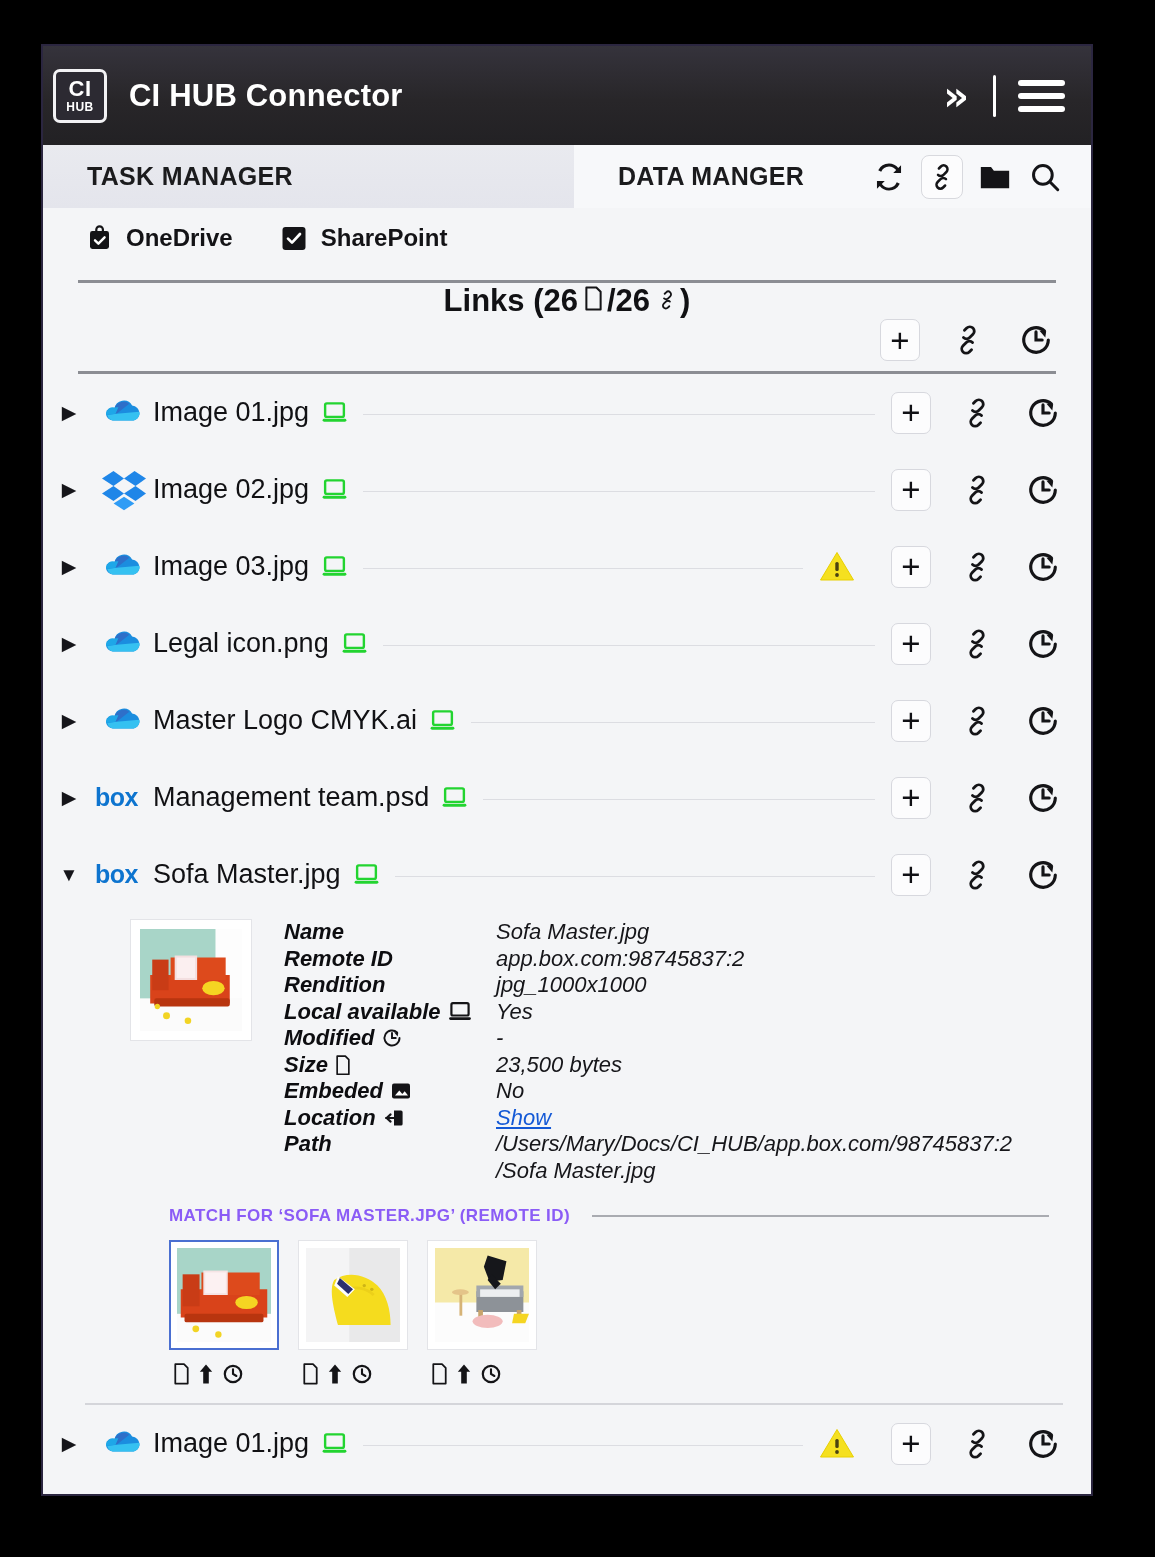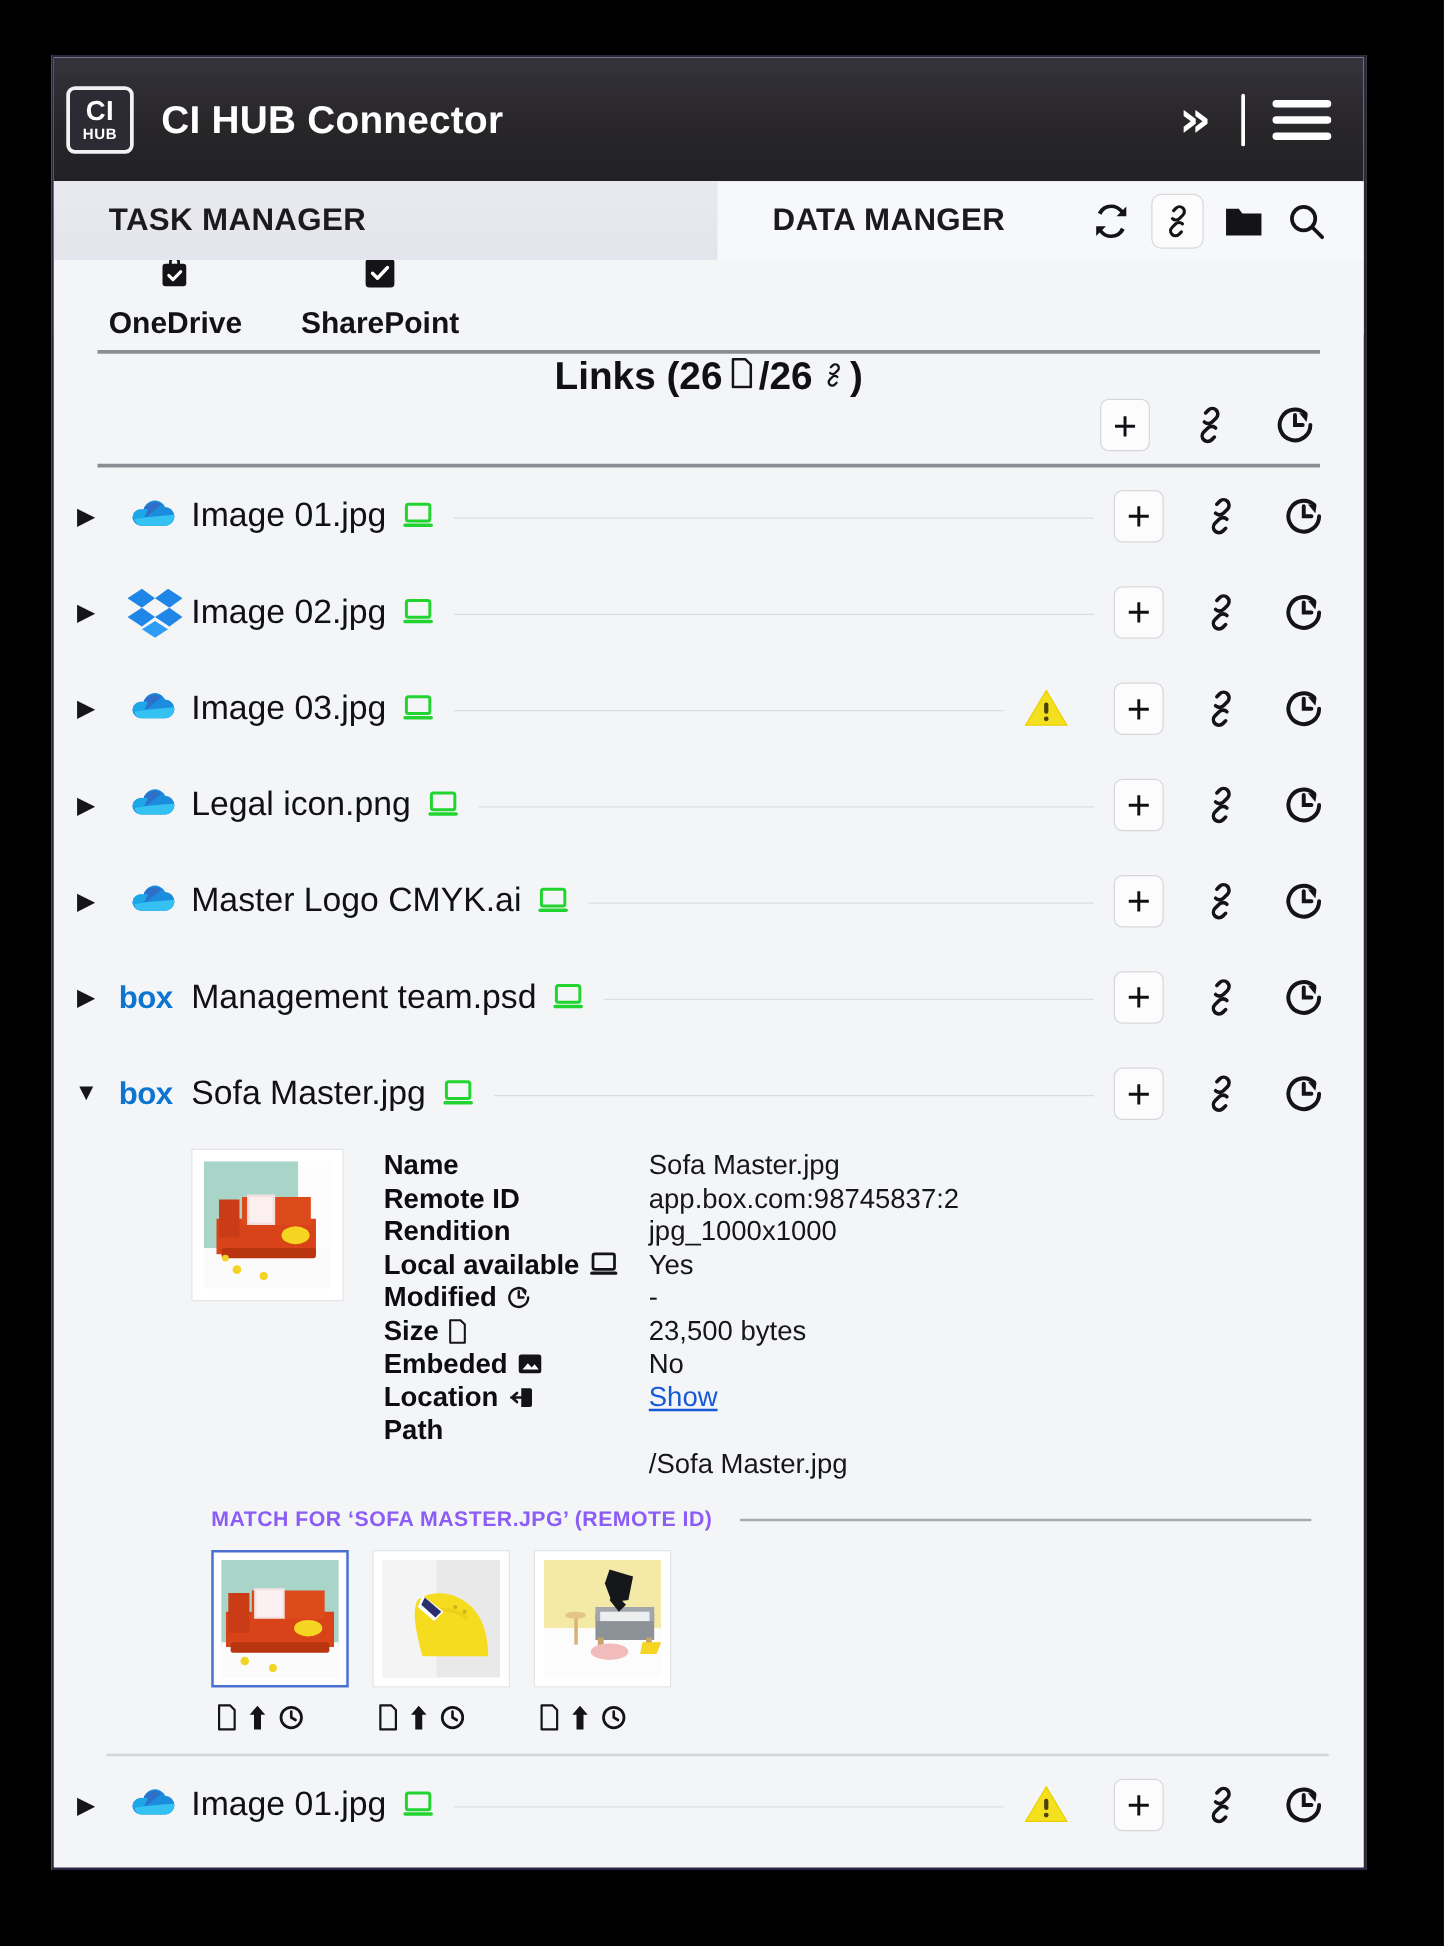--- a/index.html
+++ b/index.html
@@ -65,21 +65,21 @@
   #link-toolbar-btn {
     width:42px; height:44px; border:1px solid #d8d9de; border-radius:8px;
     background:#fcfcfd; display:flex; align-items:center; justify-content:center;
   }
 
   
   #sources {
     height:60px; display:flex; align-items:center;
     padding-left:44px; gap:0px; background:#f4f5f7;
   }
-  .source { display:flex; align-items:center; gap:13px;flex-direction:column; }
+  .source { display:flex; align-items:center; gap:13px; }
   .source + .source { margin-left:47px; }
   .src-label { font-size:24px; font-weight:bold; color:#131316; }
 
   #div-top { height:3px; background:#8b8d93; margin:12px 35px 0 35px; }
 
   
   #links-header {
     height:88px; display:flex; align-items:center; padding:0 35px;flex-direction:column;
   }
   #links-title { font-size:31px; font-weight:bold; color:#111114; display:flex; align-items:baseline; gap:0;}
@@ -103,21 +103,21 @@
   .warn { margin-right:10px; display:flex; align-items:center; }
   .plusbtn {
     width:40px; height:42px; border:1px solid #d7d8de; border-radius:7px;
     background:#fcfcfd; display:flex; align-items:center; justify-content:center;
     font-size:33px; line-height:1; color:#101014; font-weight:400;
   }
   .aicon { width:40px; height:40px; display:flex; align-items:center; justify-content:center; }
 
   
   #detail { padding: 6px 0 0 0; }
-  #detail-main { display:flex; padding-left:110px; }
+  #detail-main { display:flex; padding-left:87px;font-style:italic; }
   #thumb-frame {
     width:122px; height:122px; background:#fff; border:1px solid #e3e4e8;
     padding:9px; flex:0 0 auto;
   }
   #meta { margin-left:32px; }
   .meta-row { display:flex; align-items:baseline; line-height:26.5px; }
   .meta-key {
     width:212px; font-size:22px; font-weight:bold; color:#0d0d10;
     display:flex; align-items:center; gap:7px;
   }
@@ -628,20 +628,21 @@
  <path d="M3 11h8M7.6 7.4L3.6 11l4 3.6" fill="none" stroke="#141417" stroke-width="2.1" stroke-linecap="round" stroke-linejoin="round"></path>
                 </svg>
               </span>
             </div>
             <div class="meta-val link">Show</div>
           </div>
           <div class="meta-row">
             <div class="meta-key">
               <span>Path</span>
             </div>
+            <div class="meta-val ">/Users/Mary/Docs/CI_HUB/app.box.com/98745837:2</div>
           </div>
           <div class="meta-row">
             <div class="meta-key"></div>
             <div class="meta-path">/Sofa Master.jpg</div>
           </div>
         </div>
     </div>
 
     <div id="match">
       <div id="match-head">

